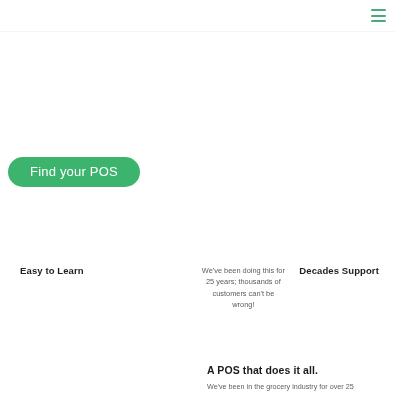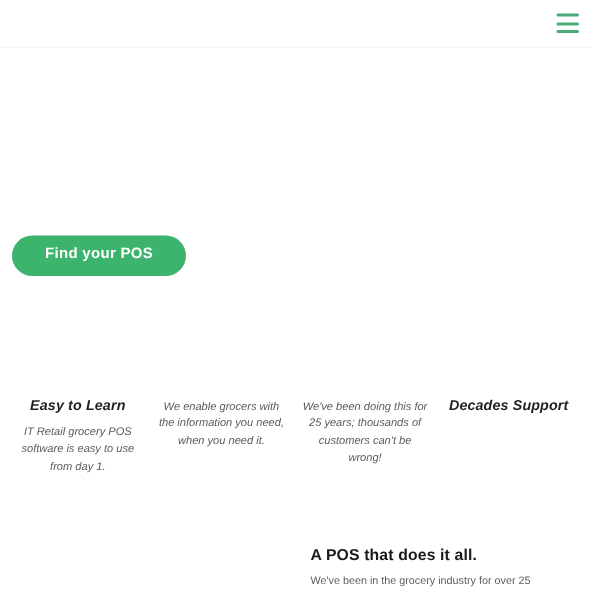--- a/index.html
+++ b/index.html
@@ -90,43 +90,42 @@
     margin: 0;
     color: #ffffff;
     font-size: 11px;
     line-height: 14px;
     min-height: 0;
   }
   .cta-button {
     display: inline-block;
     background: #3cb46e;
     color: #ffffff;
-    font-size: 10px;
-    font-weight: bold;
+    font-size: 13px;
+    font-weight: normal;
     letter-spacing: 0.2px;
     padding: 8px 22px 9px 22px;
     border: 0;
     border-radius: 16px;
     cursor: pointer;
     font-family: "Liberation Sans", sans-serif;
     line-height: 1;
     white-space: nowrap;
   }
 
   
   .features {
     position: absolute;
     top: 265px;
     left: 0;
     width: 391px;
     display: flex;
     align-items: flex-start;
     padding: 0 4px;
     box-sizing: border-box;
-    font-style: italic;
   }
   .feature {
     flex: 1 1 0;
     text-align: center;
     padding: 0 5px;
     box-sizing: border-box;
   }
   .feature-title {
     margin: 0 0 6px 0;
     font-size: 9.5px;
@@ -196,25 +195,23 @@
       <h1 class="hero-title"></h1>
       <p class="hero-sub"></p>
       <button class="cta-button">Find your POS</button>
     </div>
   </div>
 
   <div class="features">
 
     <div class="feature">
       <h3 class="feature-title">Easy to Learn</h3>
-      <p class="feature-body">IT Retail grocery POS software is easy to use from day 1.</p>
-    </div>
-
-    <div class="feature">
-      <p class="feature-body">We enable grocers with the information you need, when you need it.</p>
+    </div>
+
+    <div class="feature">
     </div>
 
     <div class="feature">
       <p class="feature-body">We've been doing this for 25 years; thousands of customers can't be wrong!</p>
     </div>
 
     <div class="feature">
       <h3 class="feature-title">Decades Support</h3>
     </div>
 

